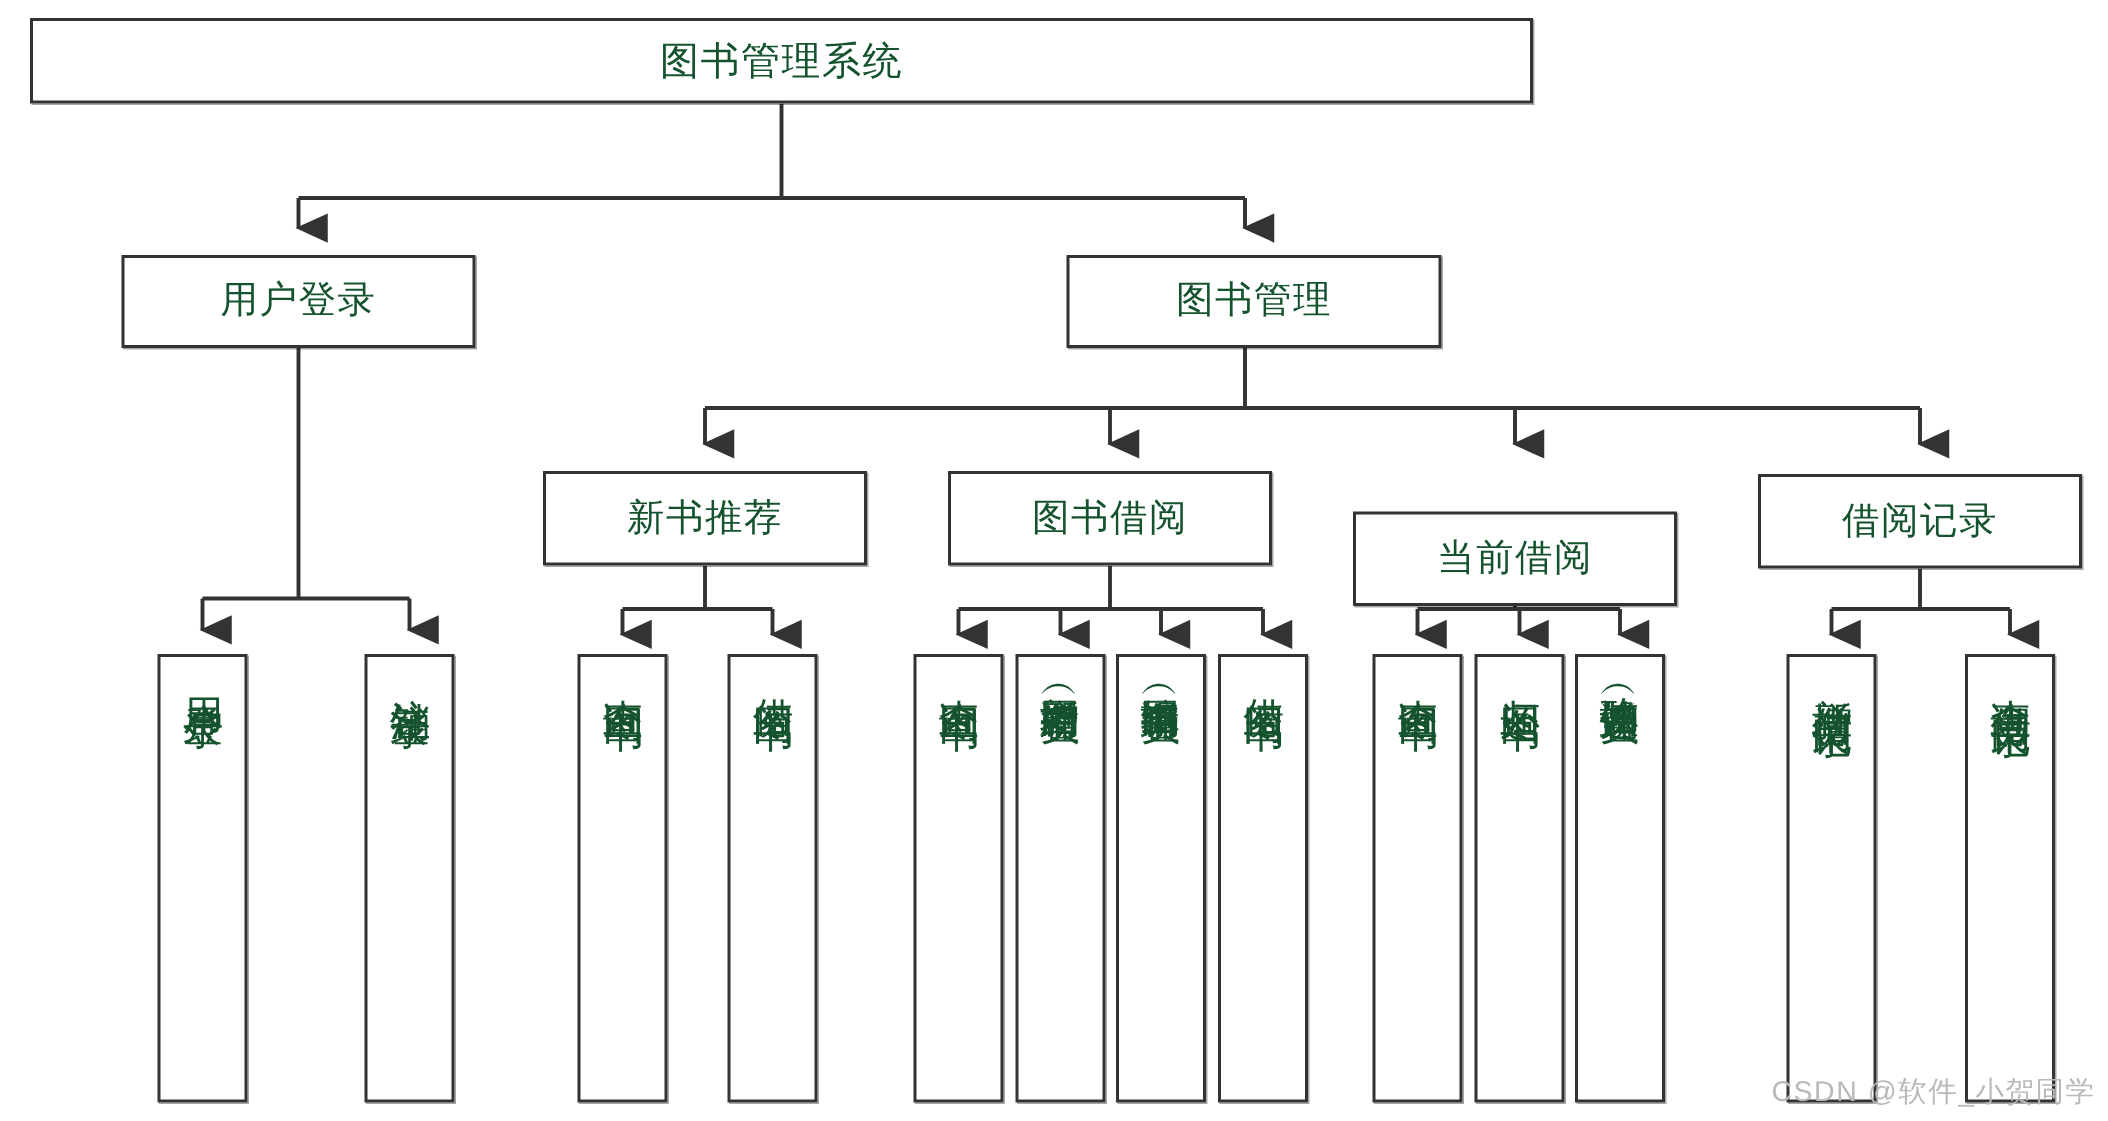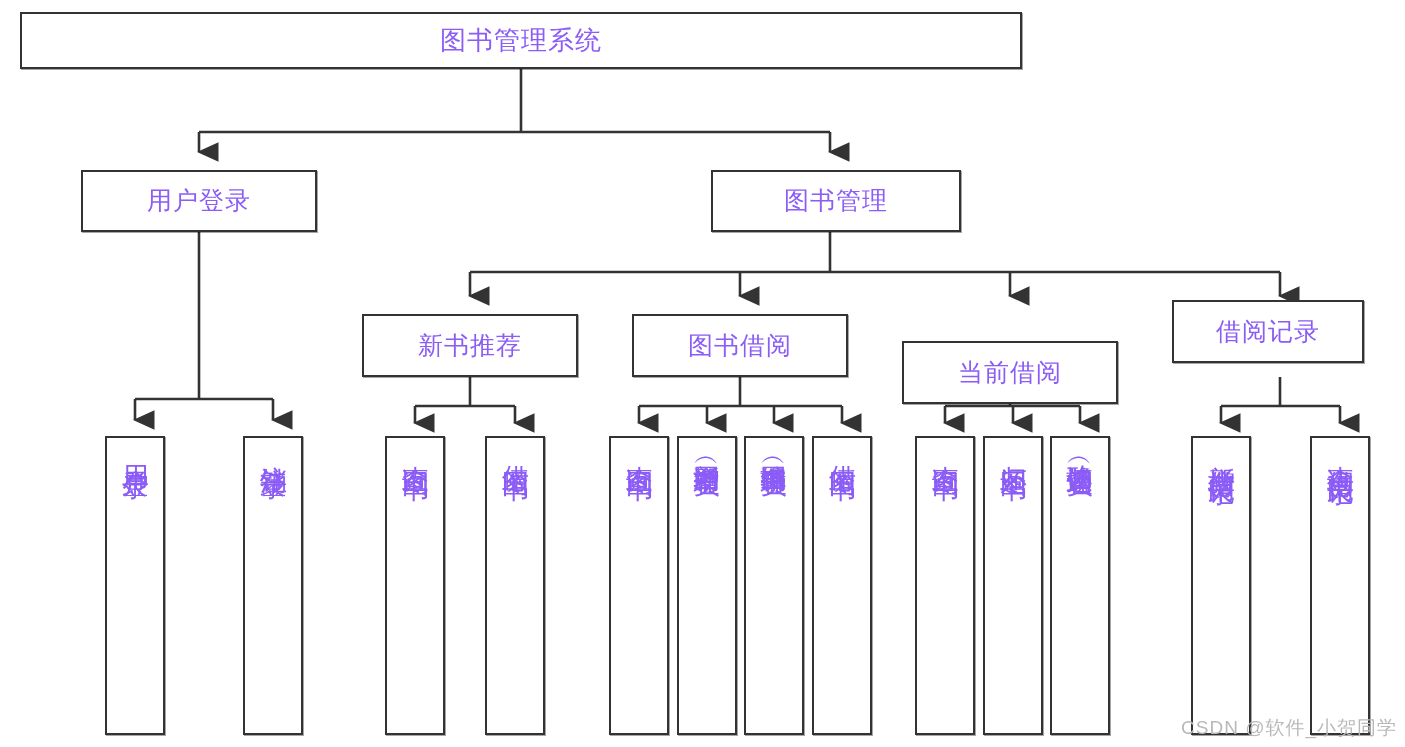--- a/index.html
+++ b/index.html
@@ -35,21 +35,21 @@
     display: flex;
     align-items: center;
     justify-content: center;
     color: #1a1a1a;
   }
   .node-label {
     display: block;
     text-align: center;
     line-height: 1.18;
     white-space: pre;
-    color: #8b5cf6;
+    color: #14532d;
   }
   .node-horizontal .node-label {
     font-size: 25px;
     letter-spacing: 1px;
   }
   .node-vertical {
     align-items: flex-start;
     justify-content: center;
     padding-top: 6px;
   }
@@ -147,21 +147,21 @@
 
   <div class="node-box node-horizontal" style="left:362px; top:314px; width:216px; height:63px;">
     <span class="node-label">新书推荐</span>
   </div>
   <div class="node-box node-horizontal" style="left:632px; top:314px; width:216px; height:63px;">
     <span class="node-label">图书借阅</span>
   </div>
   <div class="node-box node-horizontal" style="left:902px; top:314px; width:216px; height:63px;margin-top:27px;">
     <span class="node-label">当前借阅</span>
   </div>
-  <div class="node-box node-horizontal" style="left:1172px; top:300px; width:192px; height:63px;">
+  <div class="node-box node-horizontal" style="left:1172px; top:316px; width:216px; height:63px;">
     <span class="node-label">借阅记录</span>
   </div>
 
   <div class="node-box node-vertical" style="left:105px; top:436px; width:60px; height:299px;">
     <span class="node-label">用户登录</span>
   </div>
   <div class="node-box node-vertical" style="left:243px; top:436px; width:60px; height:299px;">
     <span class="node-label">注销登录</span>
   </div>
 

